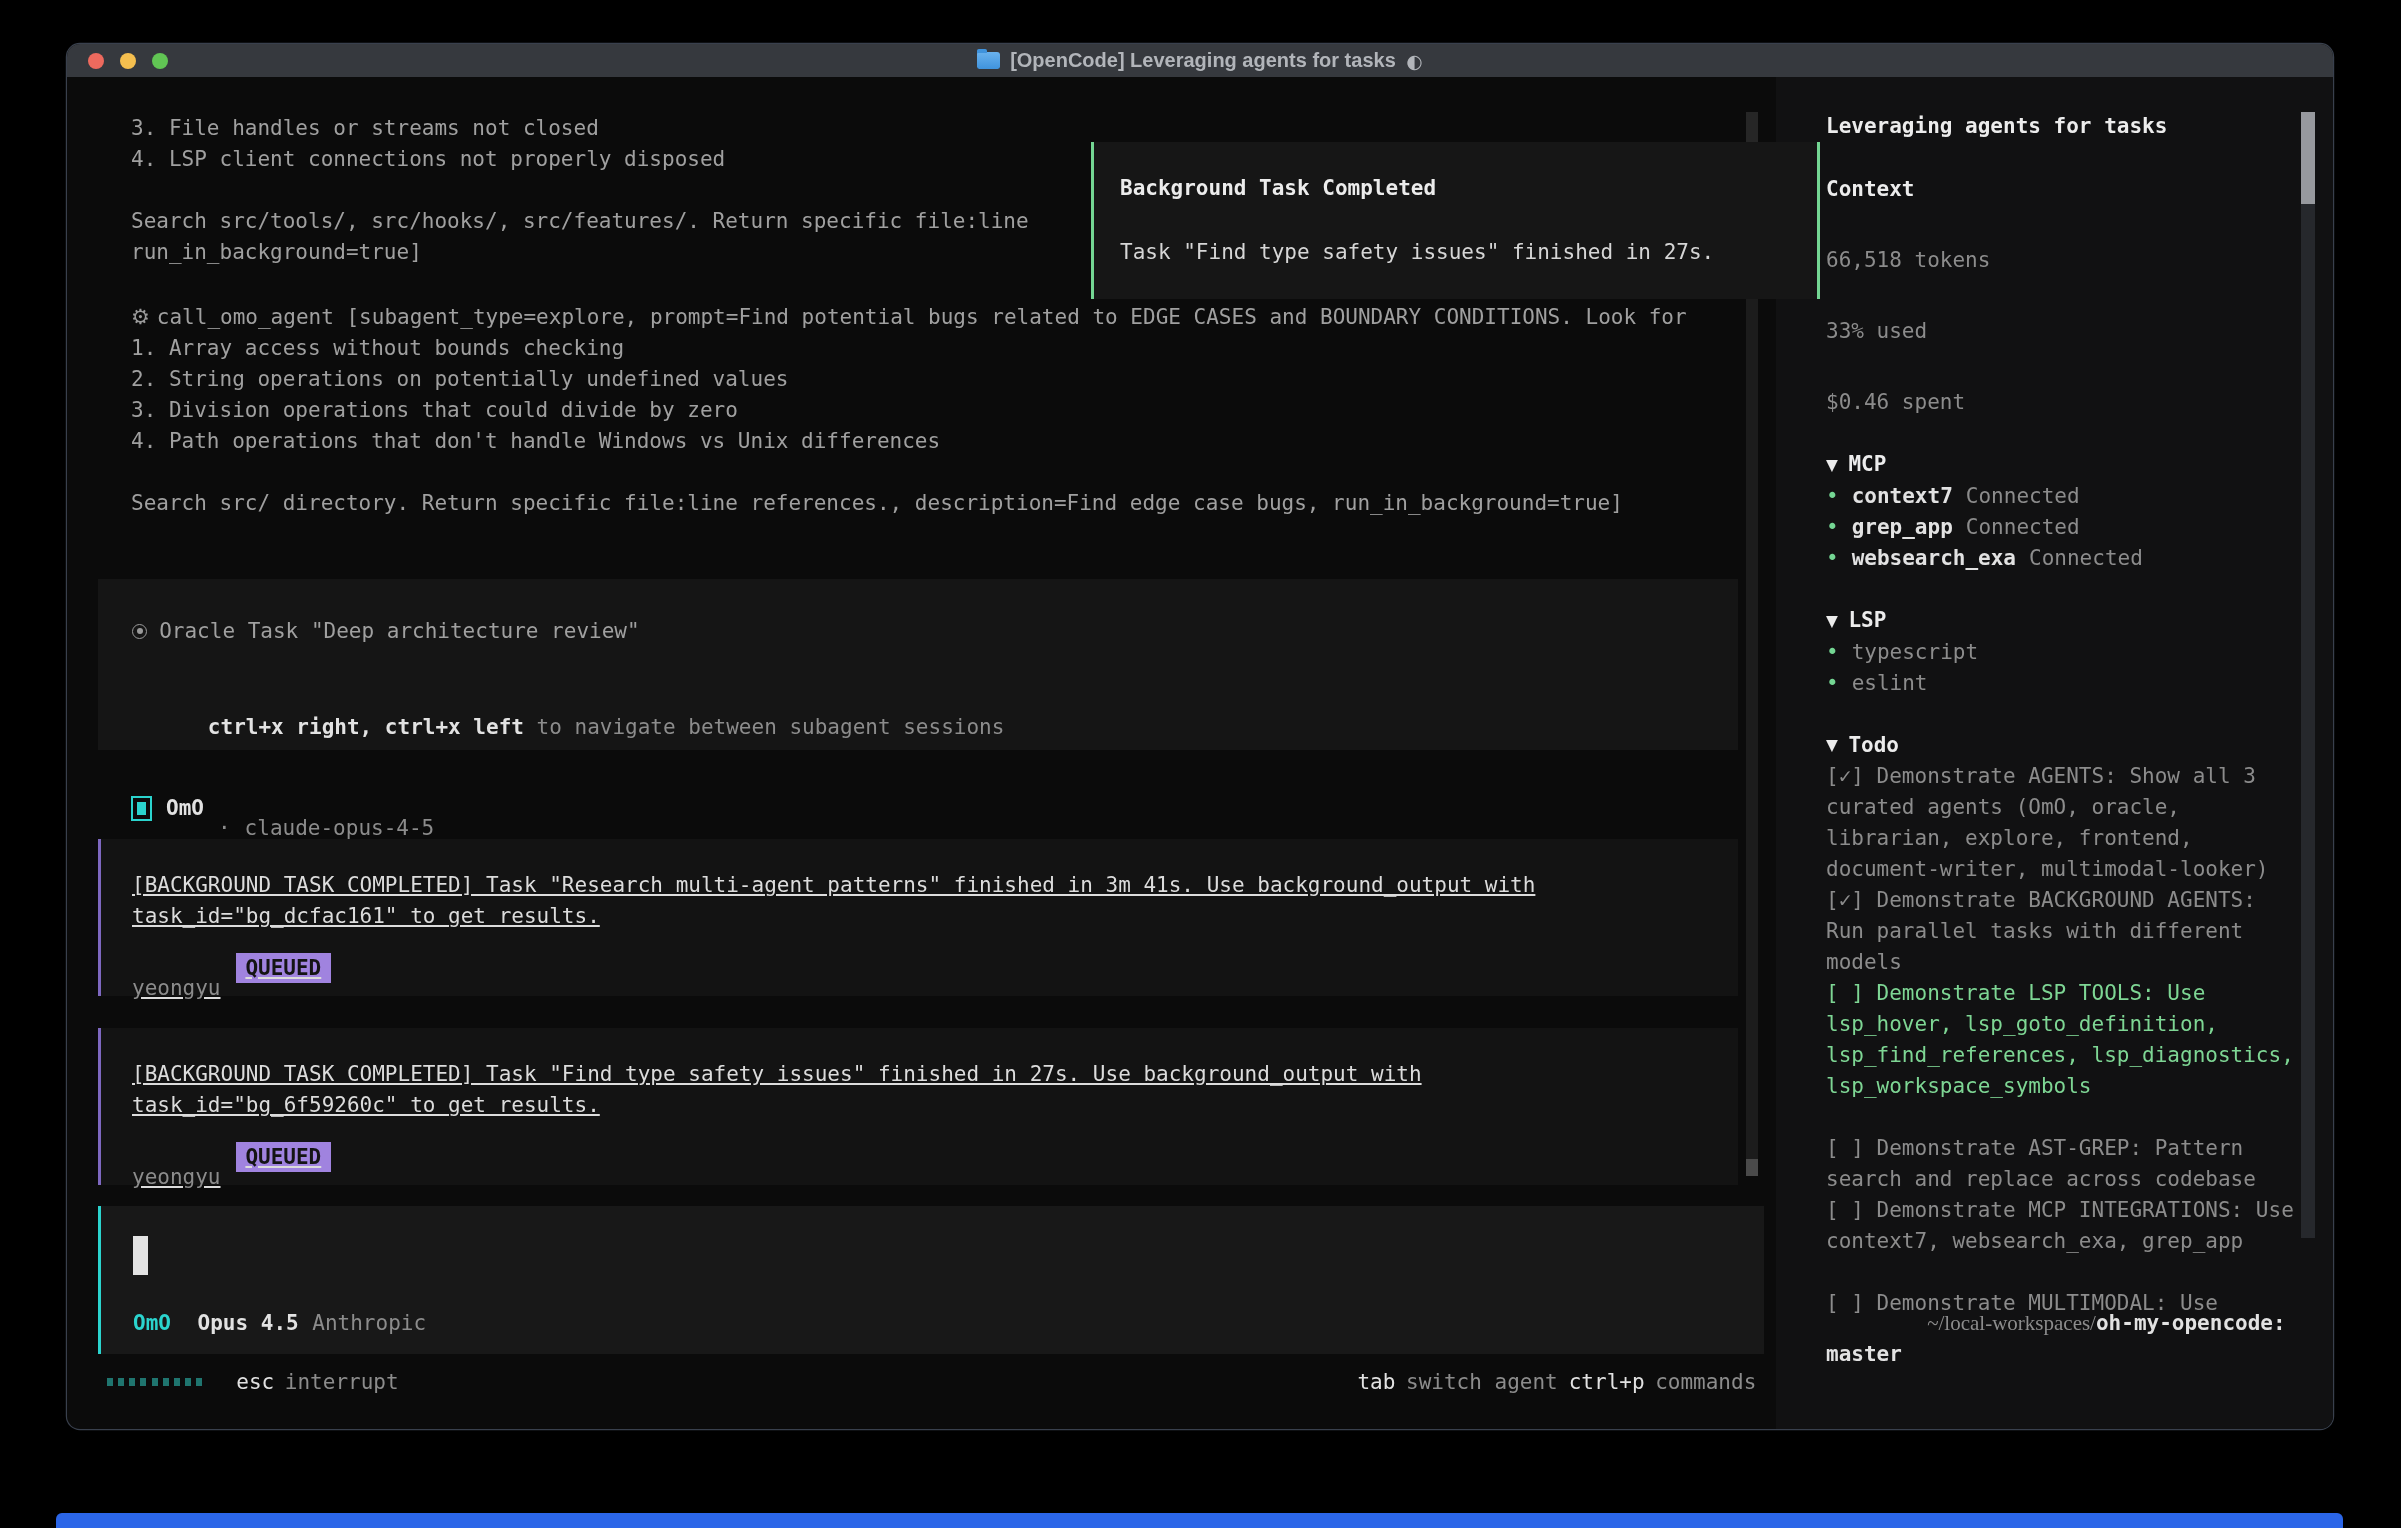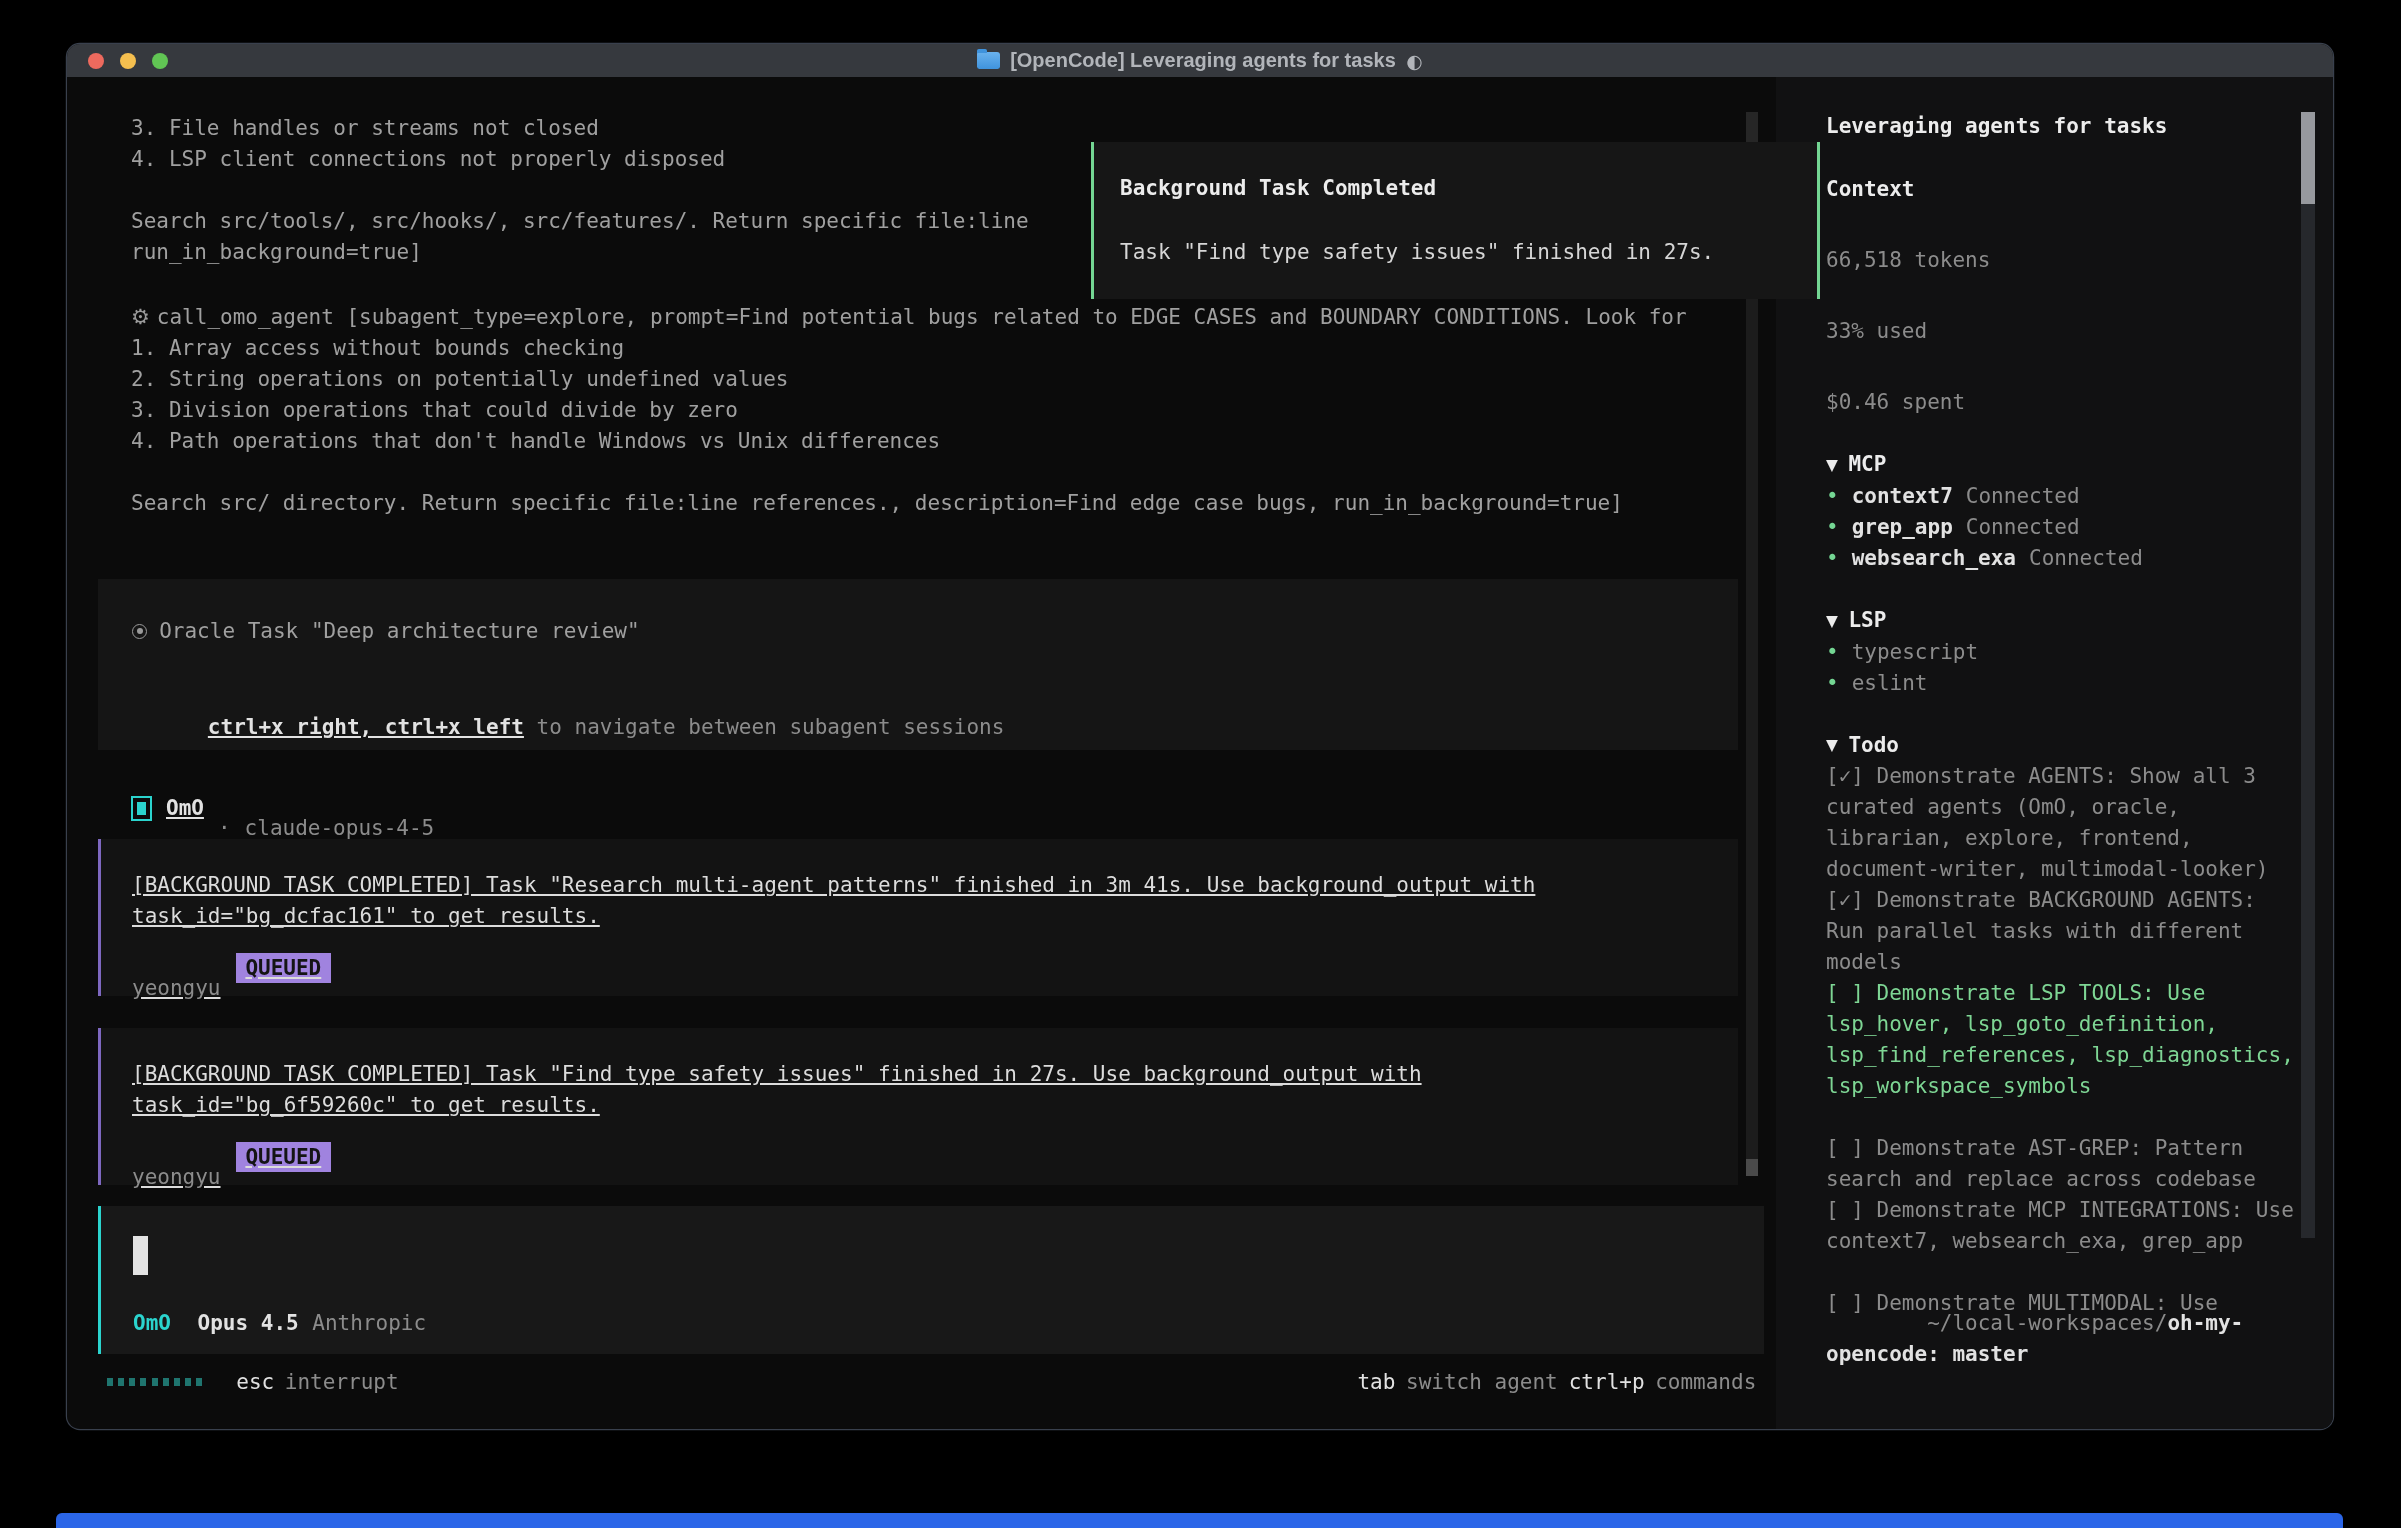--- a/index.html
+++ b/index.html
@@ -38,21 +38,21 @@
   .light.red{background:#ed6a5e;} .light.yellow{background:#f5bf4f;} .light.green{background:#61c554;}
   .title-row{display:flex;align-items:center;gap:10.6px;font-family:"Liberation Sans","DejaVu Sans",sans-serif;
     font-weight:bold;font-size:20px;color:#b2b5ba;line-height:normal;text-align:center;}
   .folder{position:relative;width:22.5px;height:16.5px;background:linear-gradient(#6ab2ee,#3f93dd);border-radius:1.8px 3px 2.4px 2.4px;}
   .folder::before{content:"";position:absolute;left:0;top:-3.5px;width:9.5px;height:4.7px;background:#3f93dd;border-radius:1.8px 1.8px 0 0;}
   .title-moon{font-family:"DejaVu Sans",sans-serif;font-size:19px;color:#b2b5ba;}
 
   
   .tline{white-space:pre;min-height:31px;}
   .abs{position:absolute;}
-  .strong{color:var(--white);font-weight:bold;text-decoration:underline;}
+  .strong{color:var(--white);font-weight:bold;}
   .dimtext{color:var(--dim);margin-top:40px;}
 
   .toptext{left:64px;top:69px;}
   .toolcall{left:64px;top:258px;}
   .gear{font-family:"DejaVu Sans",sans-serif;color:#9a9a9a;margin-right:7px;}
 
   
   .notif{left:1024px;top:98px;width:729px;height:157px;background:var(--bg-box);
     border-left:3px solid var(--green);border-right:3px solid var(--green);
     padding:31px 0 0 26px;z-index:5;}
@@ -114,21 +114,21 @@
   .bullet{color:var(--green);margin-right:13px;}
   .item{white-space:pre;}
   .item .name{color:var(--white);font-weight:bold;}
   .item .status{color:var(--dim);margin-left:13px;}
   .item .name-dim{color:var(--dim);}
   .todo-item{white-space:pre-wrap;color:var(--dim);}
   .todo-item.active{color:var(--green-text);}
   .todo-item.gap{margin-top:31px;}
   .side-footer{position:absolute;left:50px;top:1200px;width:480px;}
   .path{white-space:pre-wrap;}
-  .path .p-dim{color:var(--dim);}
+  .path .p-dim{color:var(--dim);font-family:Liberation Serif, serif;}
   .path .p-strong{color:var(--white);font-weight:bold;}
 
   
   .dock-strip{position:absolute;left:56px;bottom:0;width:2287px;height:15.4px;background:#2b66e8;border-radius:5.9px 5.9px 0 0;}
 </style>
 </head>
 <body>
 
 <div class="window">
 

